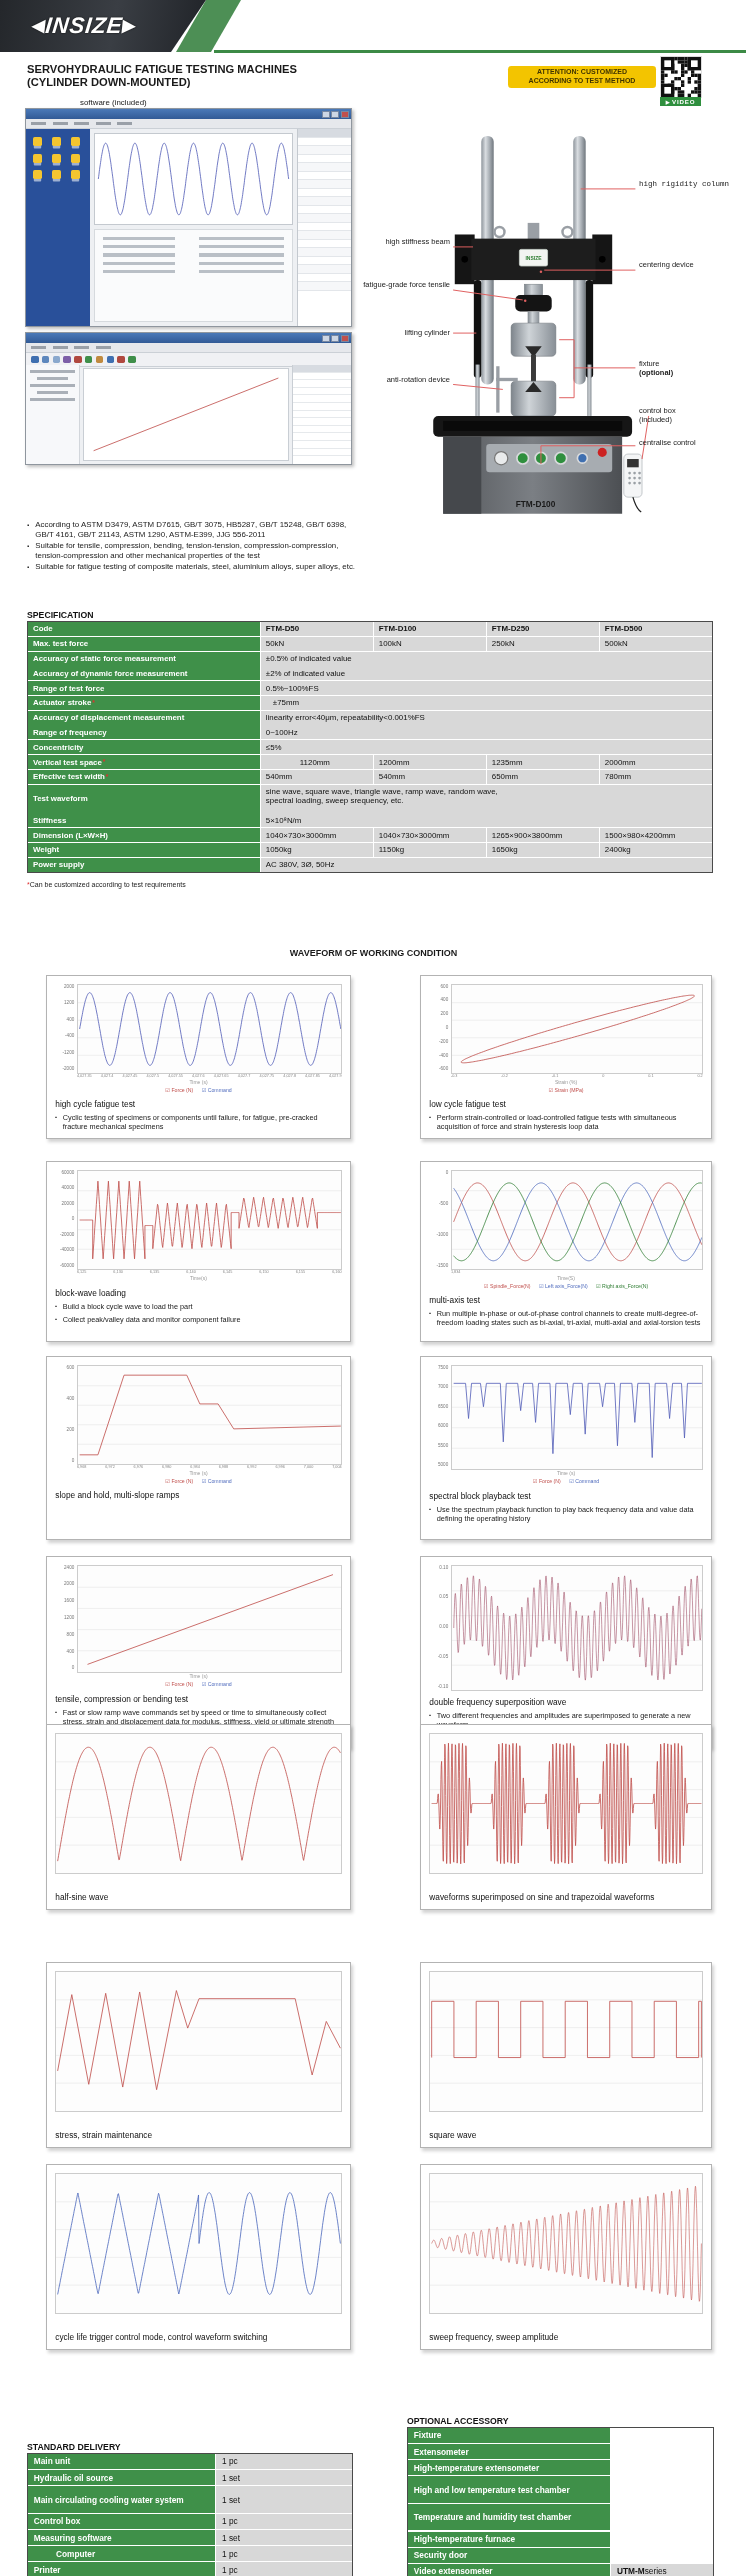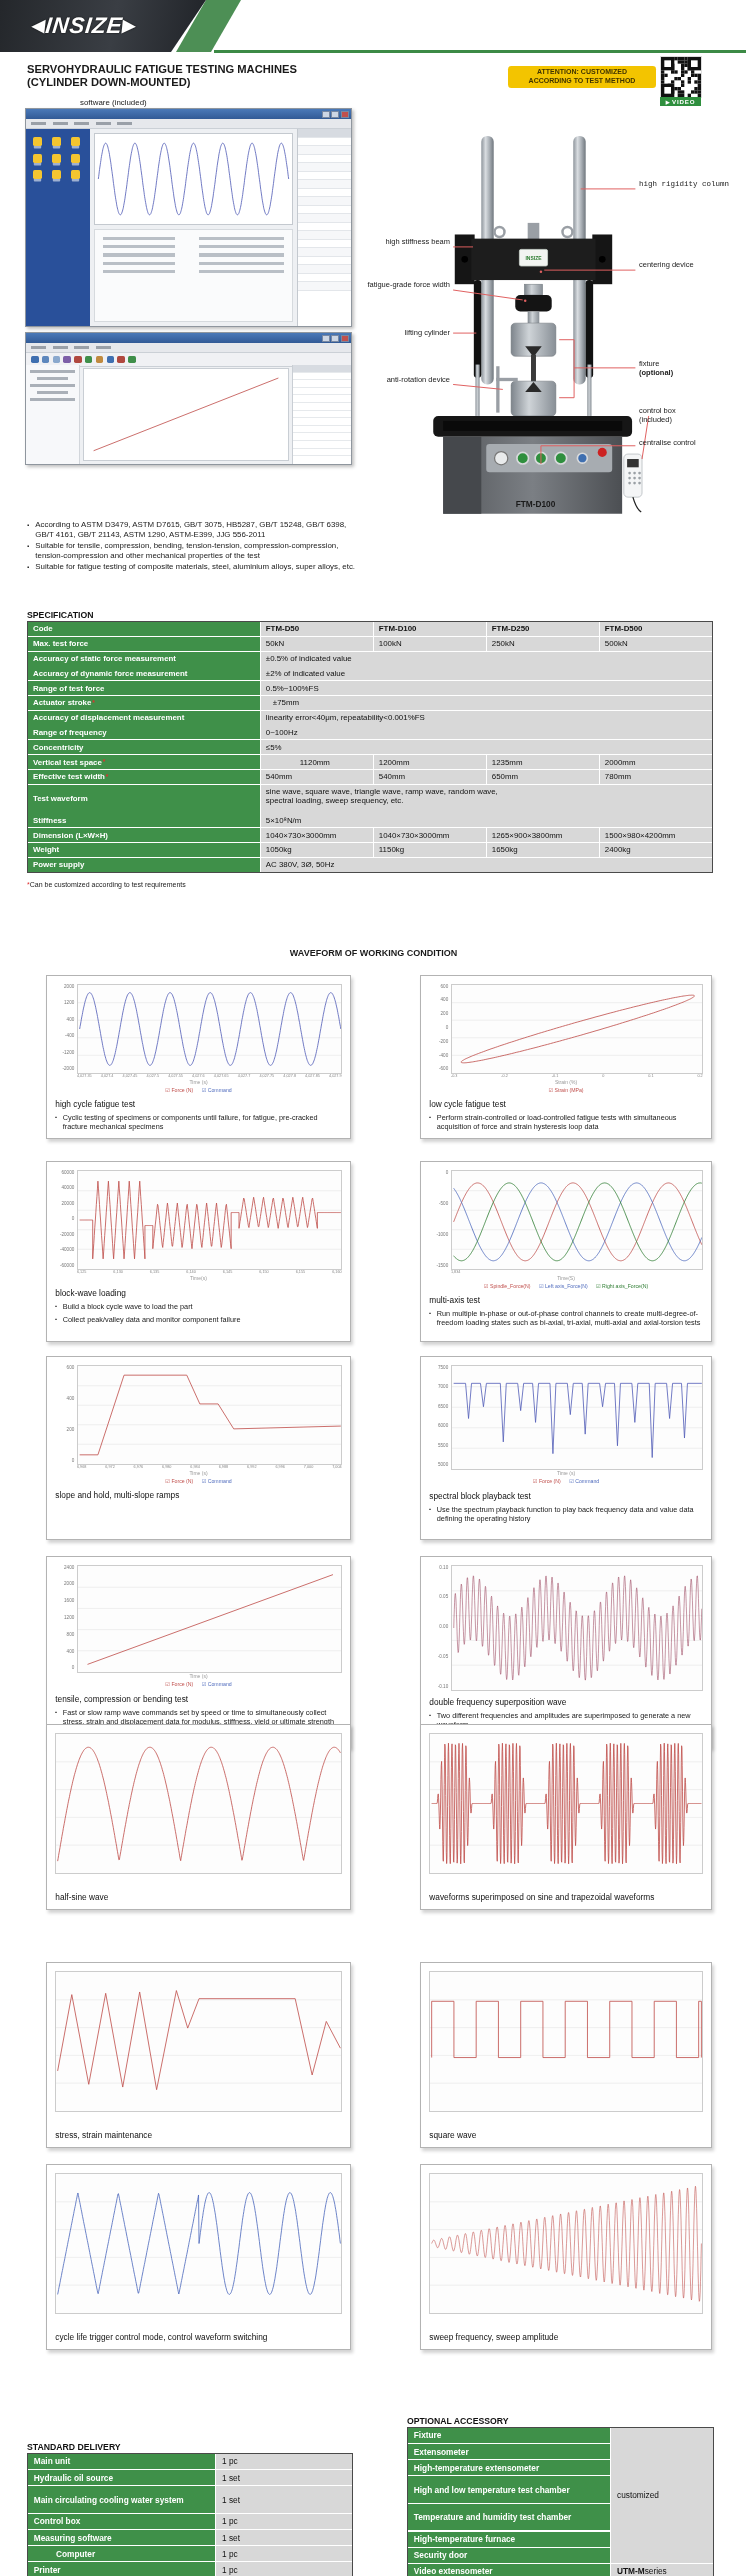--- a/index.html
+++ b/index.html
@@ -427,21 +427,21 @@
         <line x1="116" y1="252" x2="144" y2="252"></line>
         <line x1="116" y1="314" x2="176" y2="320"></line>
       </g>
     </svg>
     <div class="mlabel r" style="top:56px;font-family:Liberation Mono, monospace;">high rigidity column</div>
     <div class="mlabel r" style="top:136px;">centering device</div>
     <div class="mlabel r" style="top:235px;"><span>fixture</span><br><b>(optional)</b></div>
     <div class="mlabel r" style="top:282px;width:66px;">control box (included)</div>
     <div class="mlabel r" style="top:314px;width:66px;">centralise control</div>
     <div class="mlabel l" style="top:113px;">high stiffness beam</div>
-    <div class="mlabel l" style="top:156px;">fatigue-grade force width</div>
+    <div class="mlabel l" style="top:156px;">fatigue-grade force tensile</div>
     <div class="mlabel l" style="top:204px;">lifting cylinder</div>
     <div class="mlabel l" style="top:251px;">anti-rotation device</div>
     <div class="mcaption">FTM-D100</div>
   </div>
 
   <div class="bullets" id="bullets">
       <div class="bullet">
         <span class="sq">▪</span>
         <span>According to ASTM D3479, ASTM D7615, GB/T 3075, HB5287, GB/T 15248, GB/T 6398, GB/T 4161, GB/T 21143, ASTM 1290, ASTM-E399, JJG 556-2011</span>
       </div>
@@ -918,19 +918,18 @@
 
   <div class="sechead" style="left:407px;top:2416px;">OPTIONAL ACCESSORY</div>
   <div class="btable" id="accessory-table" style="left:407px;top:2427px;width:305px;grid-template-columns:202px 1fr;">
       <div class="cg" style="min-height: 11.6px; grid-area: 1 / 1;">Fixture</div>
       <div class="cg" style="min-height: 11.6px; grid-area: 2 / 1;">Extensometer</div>
       <div class="cg" style="min-height: 11.6px; grid-area: 3 / 1;">High-temperature extensometer</div>
       <div class="cg" style="min-height: 23px; grid-area: 4 / 1;">High and low temperature test chamber</div>
       <div class="cg" style="min-height: 23px; grid-area: 5 / 1;">Temperature and humidity test chamber</div>
       <div class="cg" style="min-height: 11.6px; grid-area: 6 / 1; text-align: center;">High-temperature furnace</div>
       <div class="cg" style="min-height: 11.6px; grid-area: 7 / 1;">Security door</div>
-      <div class="cv" style="grid-area: 1 / 2 / 8;">customized</div>
       <div class="cg" style="grid-area: 8 / 1; min-height: 11.6px;">Video extensometer</div>
       <div class="cv" style="grid-area: 8 / 2;"><b>UTM-M</b> series</div>
     </div>
 
 </div>
 
 
 </body></html>

